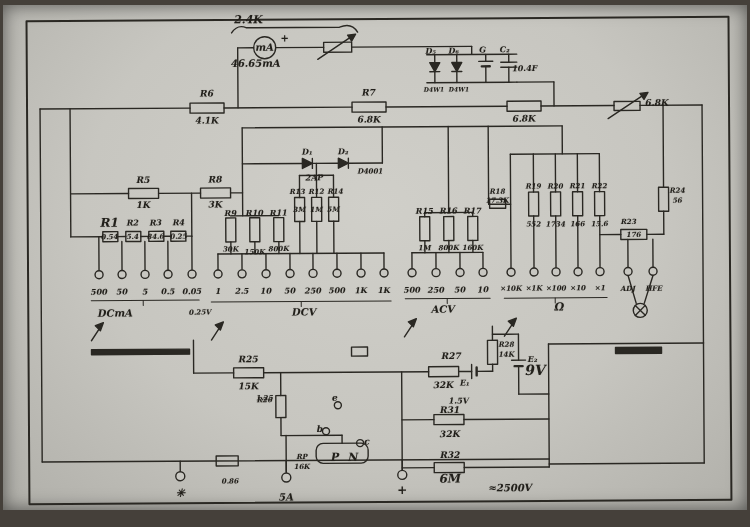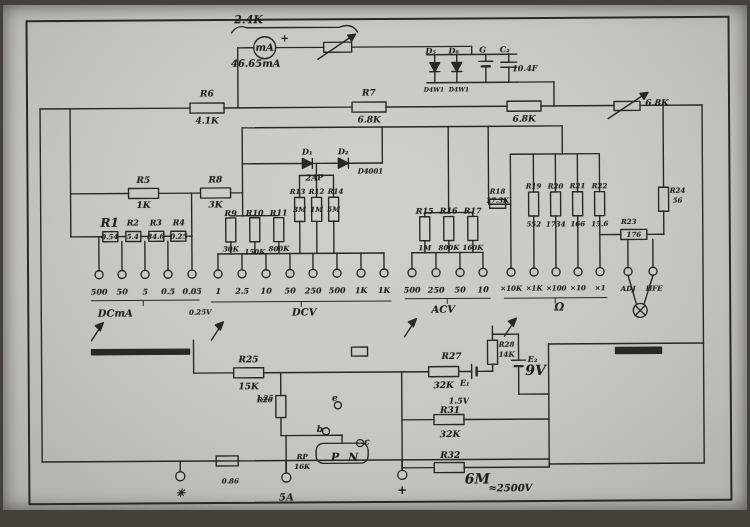--- a/index.html
+++ b/index.html
@@ -405,21 +405,21 @@
           <span class="lbl" style="left: 331px; top: 393px; font-size: 9px;">e</span>
           <span class="lbl" style="left: 316px; top: 424px; font-size: 9px;">b</span>
           <span class="lbl" style="left: 363px; top: 437px; font-size: 9px;">c</span>
           <span class="lbl" style="left: 331px; top: 452px; font-size: 11px;">P</span>
           <span class="lbl" style="left: 349px; top: 452px; font-size: 11px;">N</span>
           <span class="lbl" style="left: 298px; top: 451px; font-size: 7px;">RP</span>
           <span class="lbl" style="left: 298px; top: 461px; font-size: 7px;">16K</span>
           <span class="lbl" style="left: 446px; top: 406px; font-size: 9px;">R31</span>
           <span class="lbl" style="left: 446px; top: 430px; font-size: 9px;">32K</span>
           <span class="lbl" style="left: 446px; top: 451px; font-size: 9px;">R32</span>
-          <span class="lbl" style="left: 446px; top: 474px; font-size: 14px; margin-left: 27px;">6M</span>
+          <span class="lbl" style="left: 446px; top: 474px; font-size: 12px;">6M</span>
           <span class="lbl" style="left: 506px; top: 484px; font-size: 10px;">≈2500V</span>
           <span class="lbl" style="left: 226px; top: 475px; font-size: 7px;">0.86</span>
           <span class="lbl" style="left: 282px; top: 492px; font-size: 10px;">5A</span>
           <span class="lbl" style="left: 176px; top: 487px; font-size: 11px;">✳</span>
           <span class="lbl" style="left: 398px; top: 485px; font-size: 12px;">+</span>
         </div>
     </div>
   </div>
 </div>
 

